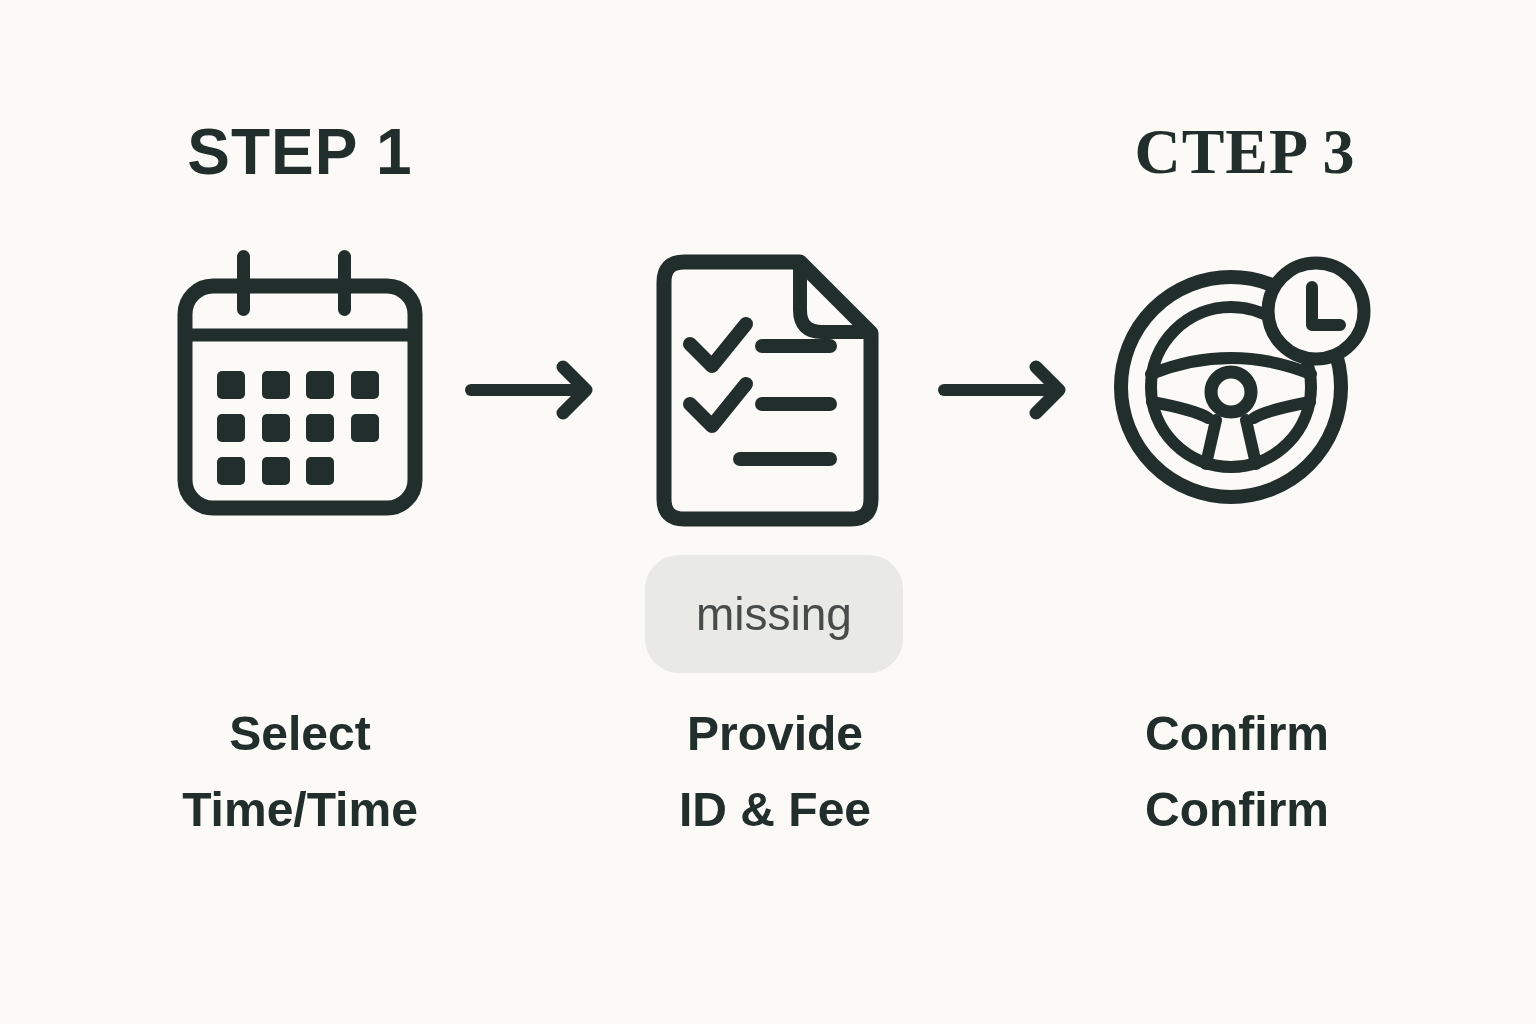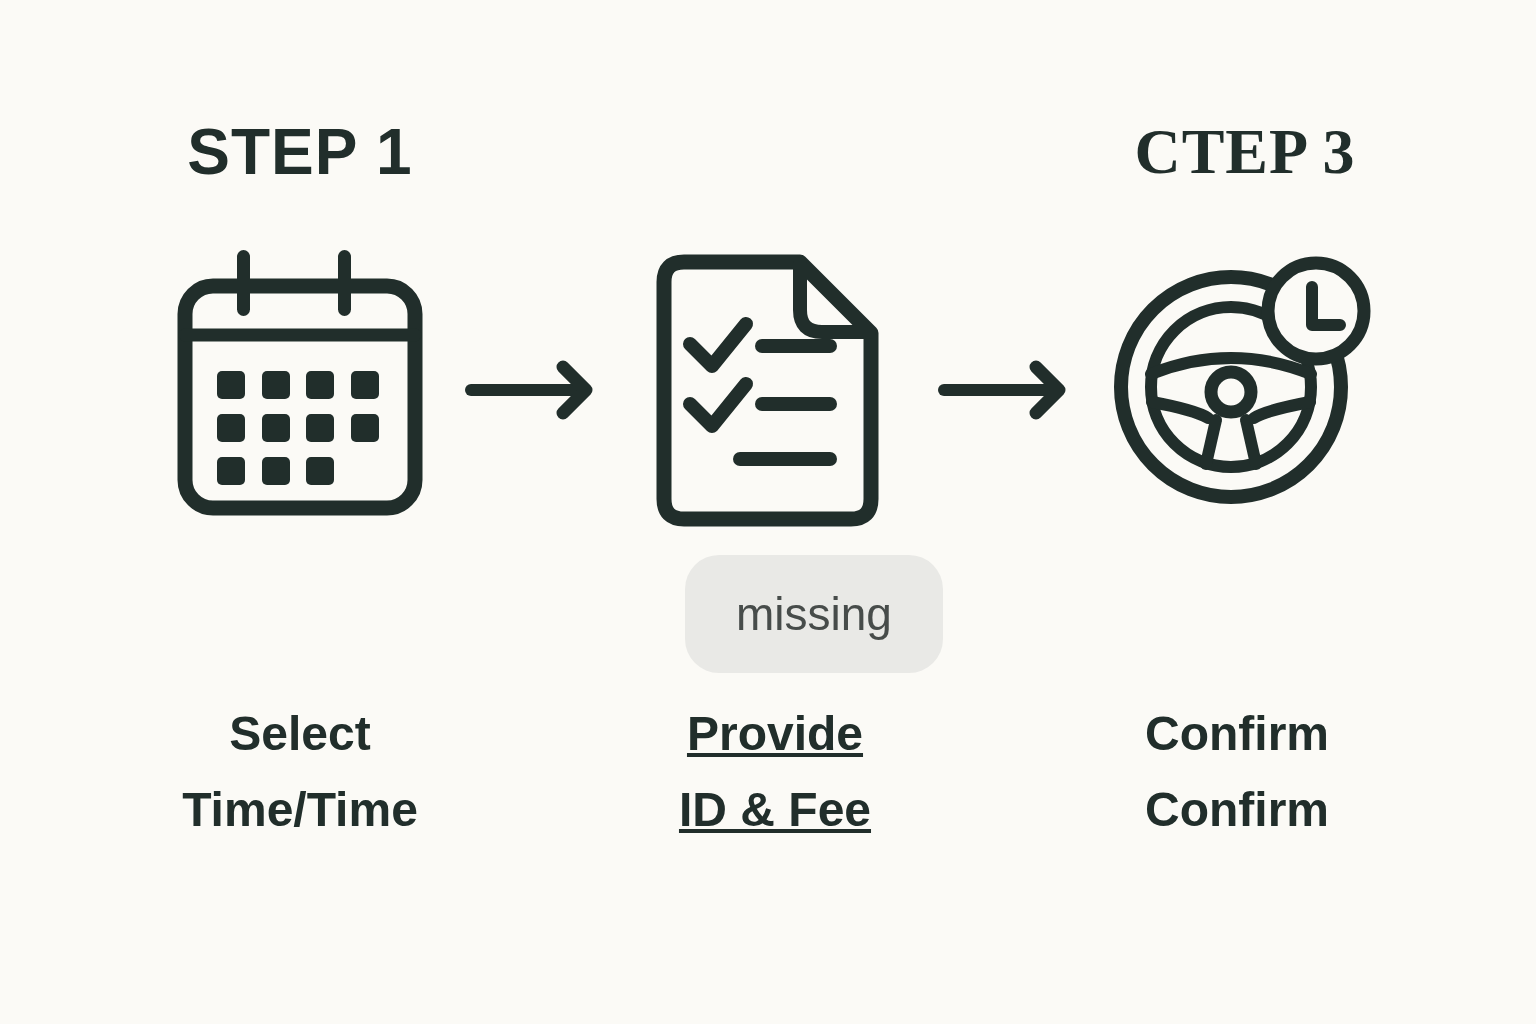--- a/index.html
+++ b/index.html
@@ -28,30 +28,30 @@
   .wheel-box{left:1100px;top:250px;width:280px;height:265px;}
 
   .arrow-box{position:absolute;top:355px;width:140px;height:70px;}
   .arrow-1{left:463px;}
   .arrow-2{left:936px;}
 
   .badge{
     position:absolute;left:645px;top:555px;width:258px;height:118px;
     background:var(--badge-bg);border-radius:34px;
     display:flex;flex-direction:column;align-items:center;justify-content:center;
-    color:var(--badge-ink);font-size:46px;line-height:52px;font-weight:400;margin-left:40px;
+    color:var(--badge-ink);font-size:46px;line-height:52px;font-weight:400;
   }
 
   .step-label{
     position:absolute;top:696px;
     font-size:48px;font-weight:700;color:var(--ink);
     text-align:center;line-height:76px;letter-spacing:0px;
   }
   .l1{left:80px;width:440px;}
-  .l2{left:575px;width:400px;text-decoration:underline;}
+  .l2{left:575px;width:400px;}
   .l3{left:1027px;width:420px;}
 
   svg .stroke{stroke:var(--ink);fill:none;stroke-linecap:round;stroke-linejoin:round;}
   svg .fill{fill:var(--ink);stroke:none;}
   svg .mask{fill:var(--bg);}
 </style>
 </head>
 <body>
 
 <div class="stage">

